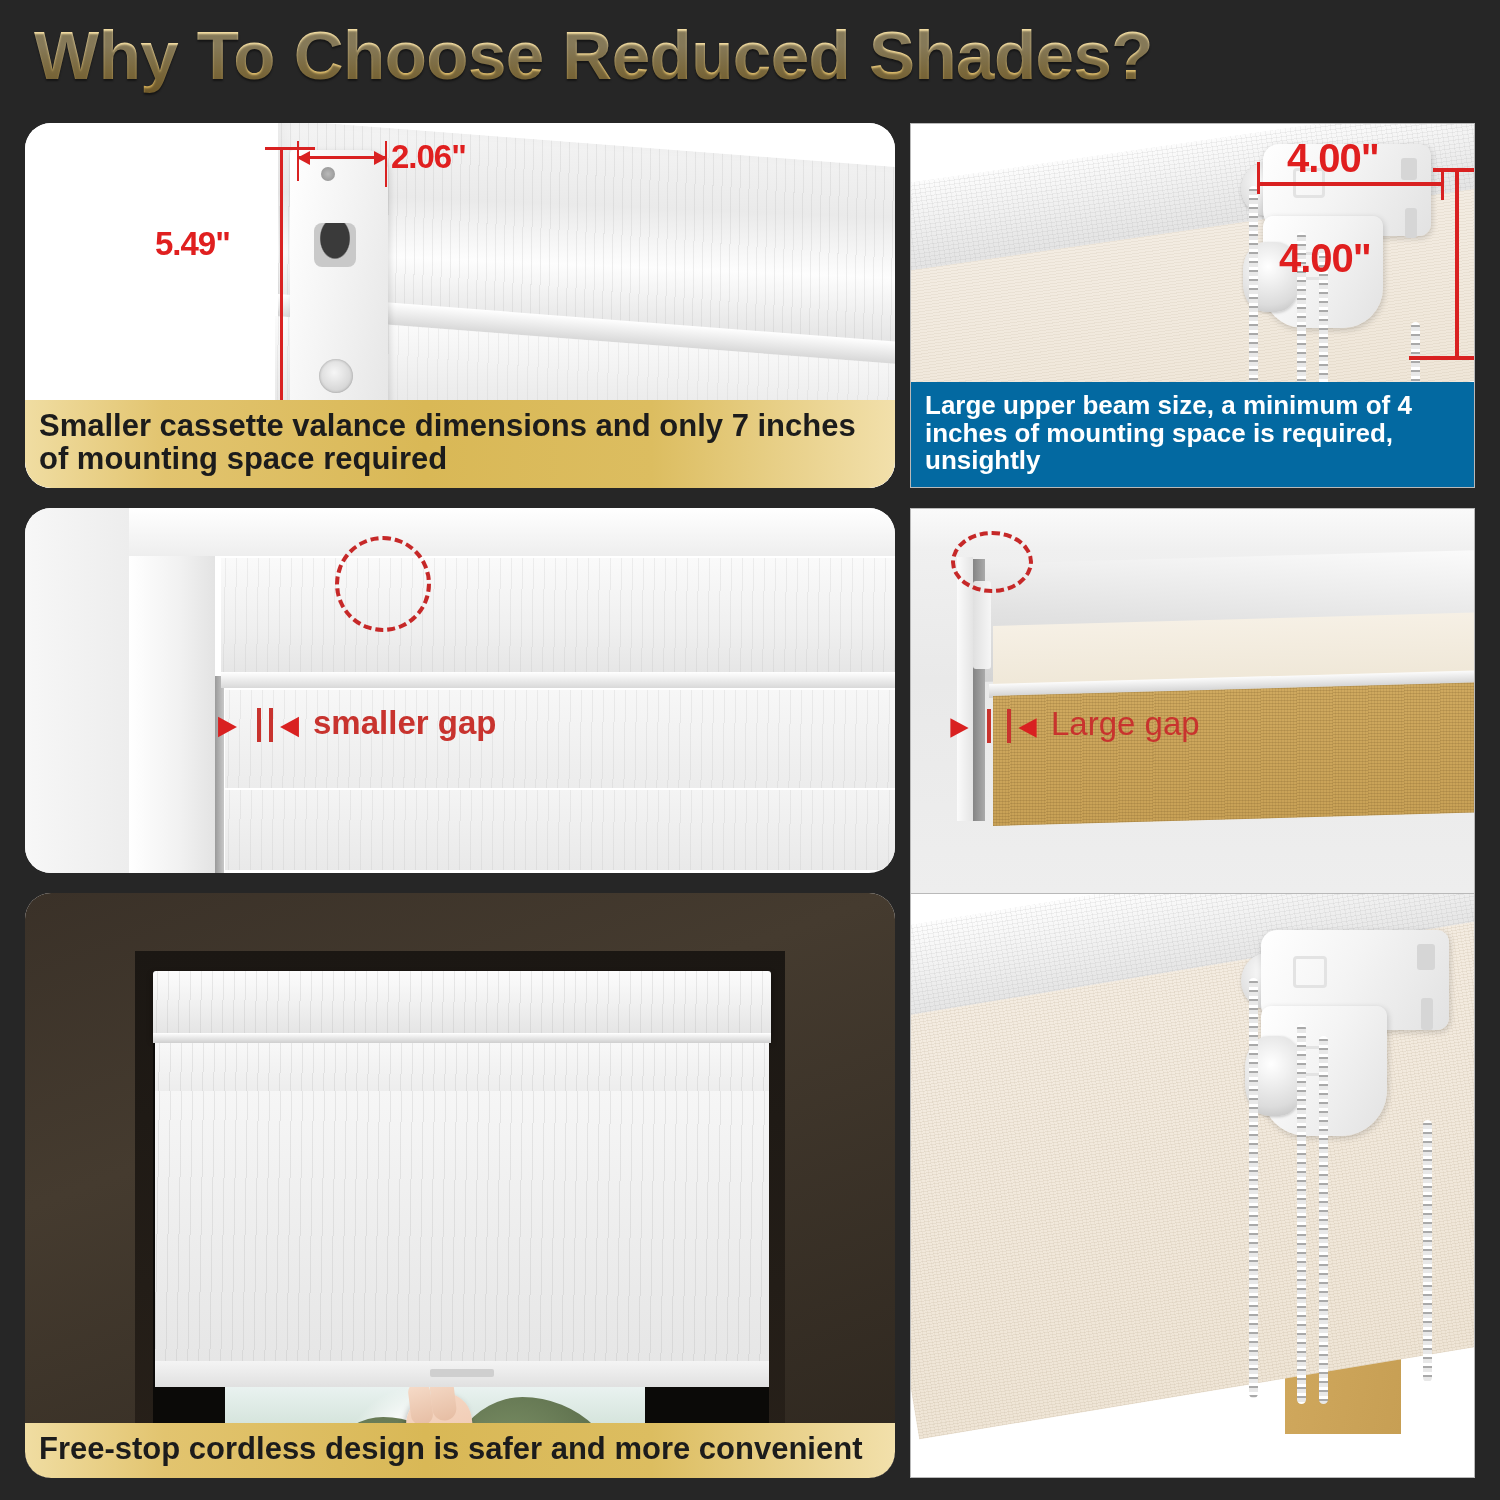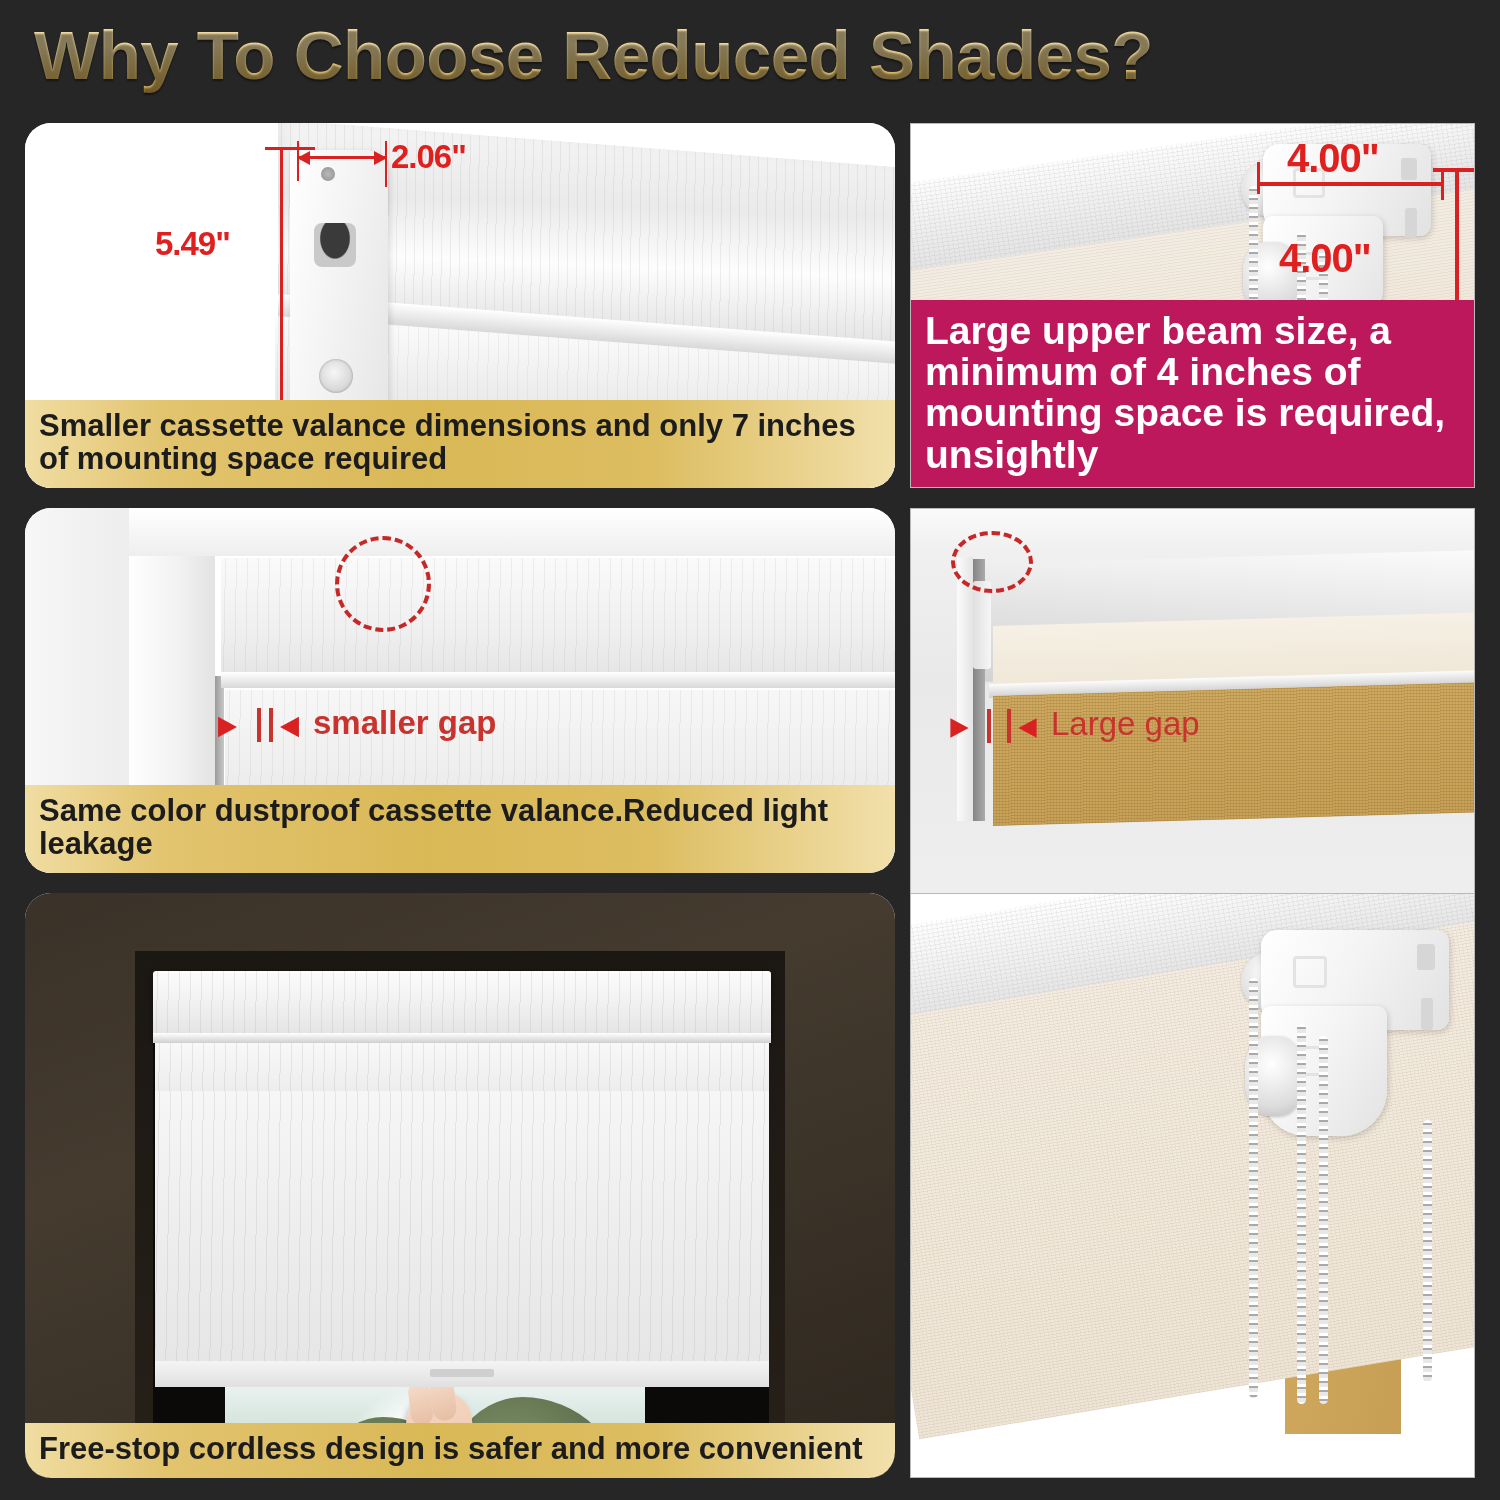--- a/index.html
+++ b/index.html
@@ -35,21 +35,21 @@
     padding:10px 14px 12px 14px;
     font-weight:bold; line-height:1.06;
   }
   .caption.gold {
     background:linear-gradient(90deg,#f0dda2 0%,#e2c46f 16%,#d9b856 46%,#dcbd60 72%,#f2e0ab 100%);
     color:#1c1c1c;
     font-size:31px;
     border-bottom-left-radius:26px; border-bottom-right-radius:26px;
   }
   .caption.gray {
-    background:#be185d; color:#ffffff; font-size:39px;
+    background:#0369a1; color:#ffffff; font-size:26px;
   }
 
   
   #p1 { left:25px; top:123px; width:870px; height:365px; }
   #p1 .bg { position:absolute; inset:0; background:#fff; }
   .cassette-body {
     position:absolute; left:253px; top:22px; width:660px; height:218px;
     background:linear-gradient(178deg,#f4f4f4 0%,#eaeaea 30%,#fdfdfd 55%,#e6e6e6 80%,#dcdcdc 100%);
     transform:skewY(4.4deg);
     box-shadow:inset 0 -8px 18px rgba(0,0,0,.07);
@@ -345,21 +345,20 @@
     <div class="shade-3"></div>
     <div class="shade-3b"></div>
     <div class="dash-circle" style="left:310px; top:28px; width:96px; height:96px;"></div>
 
     <div class="arrow-r" style="left:196px; top:212px; transform:scale(1.45);"></div>
     <div class="tick" style="left:232px; top:200px; width:4px; height:34px; background:#c8332e;"></div>
     <div class="tick" style="left:244px; top:200px; width:4px; height:34px; background:#c8332e;"></div>
     <div class="arrow-l" style="left:258px; top:212px; transform:scale(1.45);"></div>
     <div class="gap-label" style="left:288px; top:196px;font-weight:bold;">smaller gap</div>
   </div>
-  <div class="caption gold">Same color dustproof cassette valance.Reduced light leakage</div>
 </div>
 
 <div class="panel right" id="p4">
   <div class="photo">
     <div class="p4-wall"></div>
     <div class="p4-top"></div>
     <div class="p4-beam"></div>
     <div class="p4-cream"></div>
     <div class="p4-rail"></div>
     <div class="p4-tan"></div>

